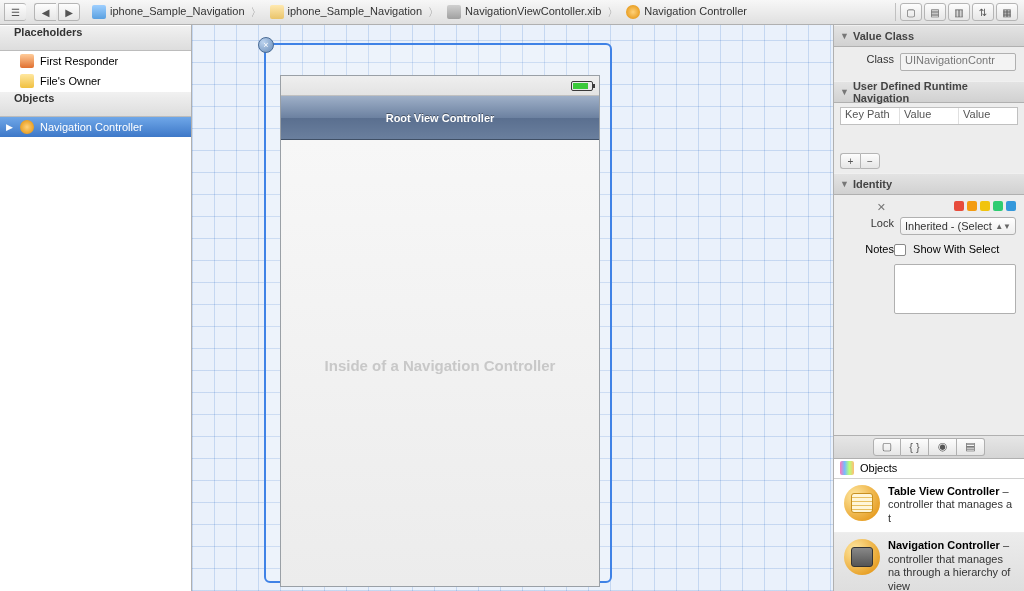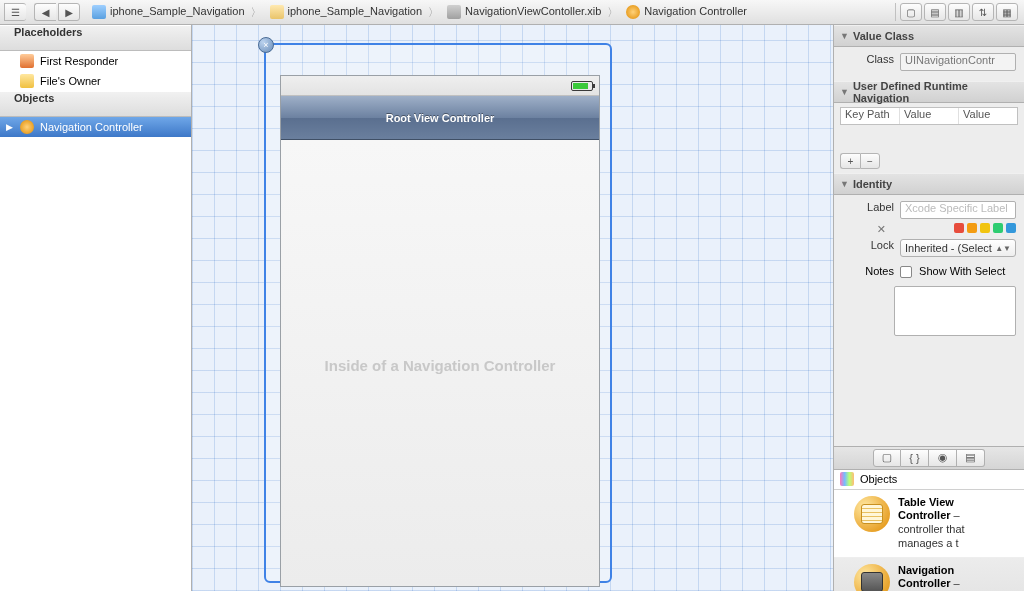--- a/index.html
+++ b/index.html
@@ -69,35 +69,35 @@
 .table3 > div { flex: 1; border-right: 1px solid #e0e0e0; padding: 0 4px; color: #555; }
 .table3 > div:last-child { border-right: none; }
 .pm-row { display: flex; gap: 0; margin-top: 28px; padding: 0 6px 4px; }
 .pm-btn { width: 20px; height: 16px; background: linear-gradient(#fdfdfd,#e6e6e6); border: 1px solid #b5b5b5; display: flex; align-items: center; justify-content: center; font-size: 10px; color: #555; }
 .pm-btn:first-child { border-radius: 3px 0 0 3px; border-right: none; }
 .pm-btn:last-child { border-radius: 0 3px 3px 0; }
 .swatches { display: flex; gap: 3px; margin-left: 60px; }
 .swatch { width: 10px; height: 10px; border-radius: 2px; }
 .sx { color:#777; margin-right:2px; }
 .lock-select { flex:1; height:18px; border:1px solid #b0b0b0; background:linear-gradient(#fff,#eee); border-radius:3px; padding:0 4px; display:flex; align-items:center; justify-content:space-between; color:#333; }
-.notes-row { display:flex; align-items:flex-start; gap:6px; padding:4px 8px; }
+.notes-row { display:flex; align-items:flex-start; padding:4px 8px; }
 .notes-row label { width:52px; text-align:right; }
 .checkbox { width:12px; height:12px; border:1px solid #888; background:#fff; border-radius:2px; display:inline-block; margin-right:4px; vertical-align:middle; }
 .notes-area { margin:4px 8px 8px 60px; height:50px; border:1px solid #b0b0b0; background:#fff; border-radius:2px; }
 
 
 .lib-tabs { height: 24px; background: linear-gradient(#e6e6e6,#d5d5d5); border-top: 1px solid #b0b0b0; border-bottom: 1px solid #b0b0b0; display:flex; align-items:center; justify-content:center; gap:0; }
 .lib-tab { width:28px; height:18px; border:1px solid #b0b0b0; background:linear-gradient(#fdfdfd,#e6e6e6); display:flex; align-items:center; justify-content:center; color:#555; }
 .lib-tab:first-child { border-radius:3px 0 0 3px; }
 .lib-tab:last-child { border-radius:0 3px 3px 0; }
 .lib-tab + .lib-tab { border-left:none; }
 .lib-head { height:20px; background:#fff; border-bottom:1px solid #d0d0d0; display:flex; align-items:center; padding:0 6px; gap:6px; }
 .lib-icon-sm { width:14px; height:14px; background:linear-gradient(90deg,#f7b,#7bf,#bf7,#fb7); border-radius:2px; }
 .lib-list { flex:1; overflow:hidden; background:#fff; }
-.lib-row { display:flex; gap:8px; padding:6px 20px; border-bottom:1px solid #eee; align-items:flex-start; }
+.lib-row { display:flex; gap:8px; padding:6px 10px; border-bottom:1px solid #eee; align-items:flex-start; }
 .lib-row.selected { background: linear-gradient(#ececec,#dcdcdc); }
 .lib-thumb { width:36px; height:36px; border-radius:50%; background: radial-gradient(circle at 30% 30%, #ffe7a0, #e08a00); display:flex; align-items:center; justify-content:center; flex-shrink:0; }
 .lib-thumb .inner { width:22px; height:20px; border-radius:3px; }
 .lib-thumb .inner.list { background: repeating-linear-gradient(#fff6d8,#fff6d8 3px,#e8c060 3px,#e8c060 4px); border:1px solid #c89020; }
 .lib-thumb .inner.nav { background: linear-gradient(#888,#555); border:1px solid #333; }
 .lib-text { flex:1; color:#333; line-height:1.25; overflow:hidden; }
 .lib-text b { color:#000; }
 
 .flex-spacer { flex:1; }
 </style>
@@ -214,24 +214,20 @@
     <div class="pm-row">
       <div class="pm-btn">+</div>
       <div class="pm-btn">−</div>
     </div>
 
     <div class="insp-head">
       <span class="disclose">▼</span>
       <span>Identity</span>
     </div>
     <div class="insp-body" style="padding-bottom:0">
-      <div class="form-row">
-        <label>Label</label>
-        <div class="field" style="color:#bbb">Xcode Specific Label</div>
-      </div>
       <div class="form-row" style="height:16px">
         <label></label>
         <span class="sx">✕</span>
         <div class="swatches" id="swatches">
             <div class="swatch" style="background: rgb(231, 76, 60);"></div>
             <div class="swatch" style="background: rgb(243, 156, 18);"></div>
             <div class="swatch" style="background: rgb(241, 196, 15);"></div>
             <div class="swatch" style="background: rgb(46, 204, 113);"></div>
             <div class="swatch" style="background: rgb(52, 152, 219);"></div>
           </div>

